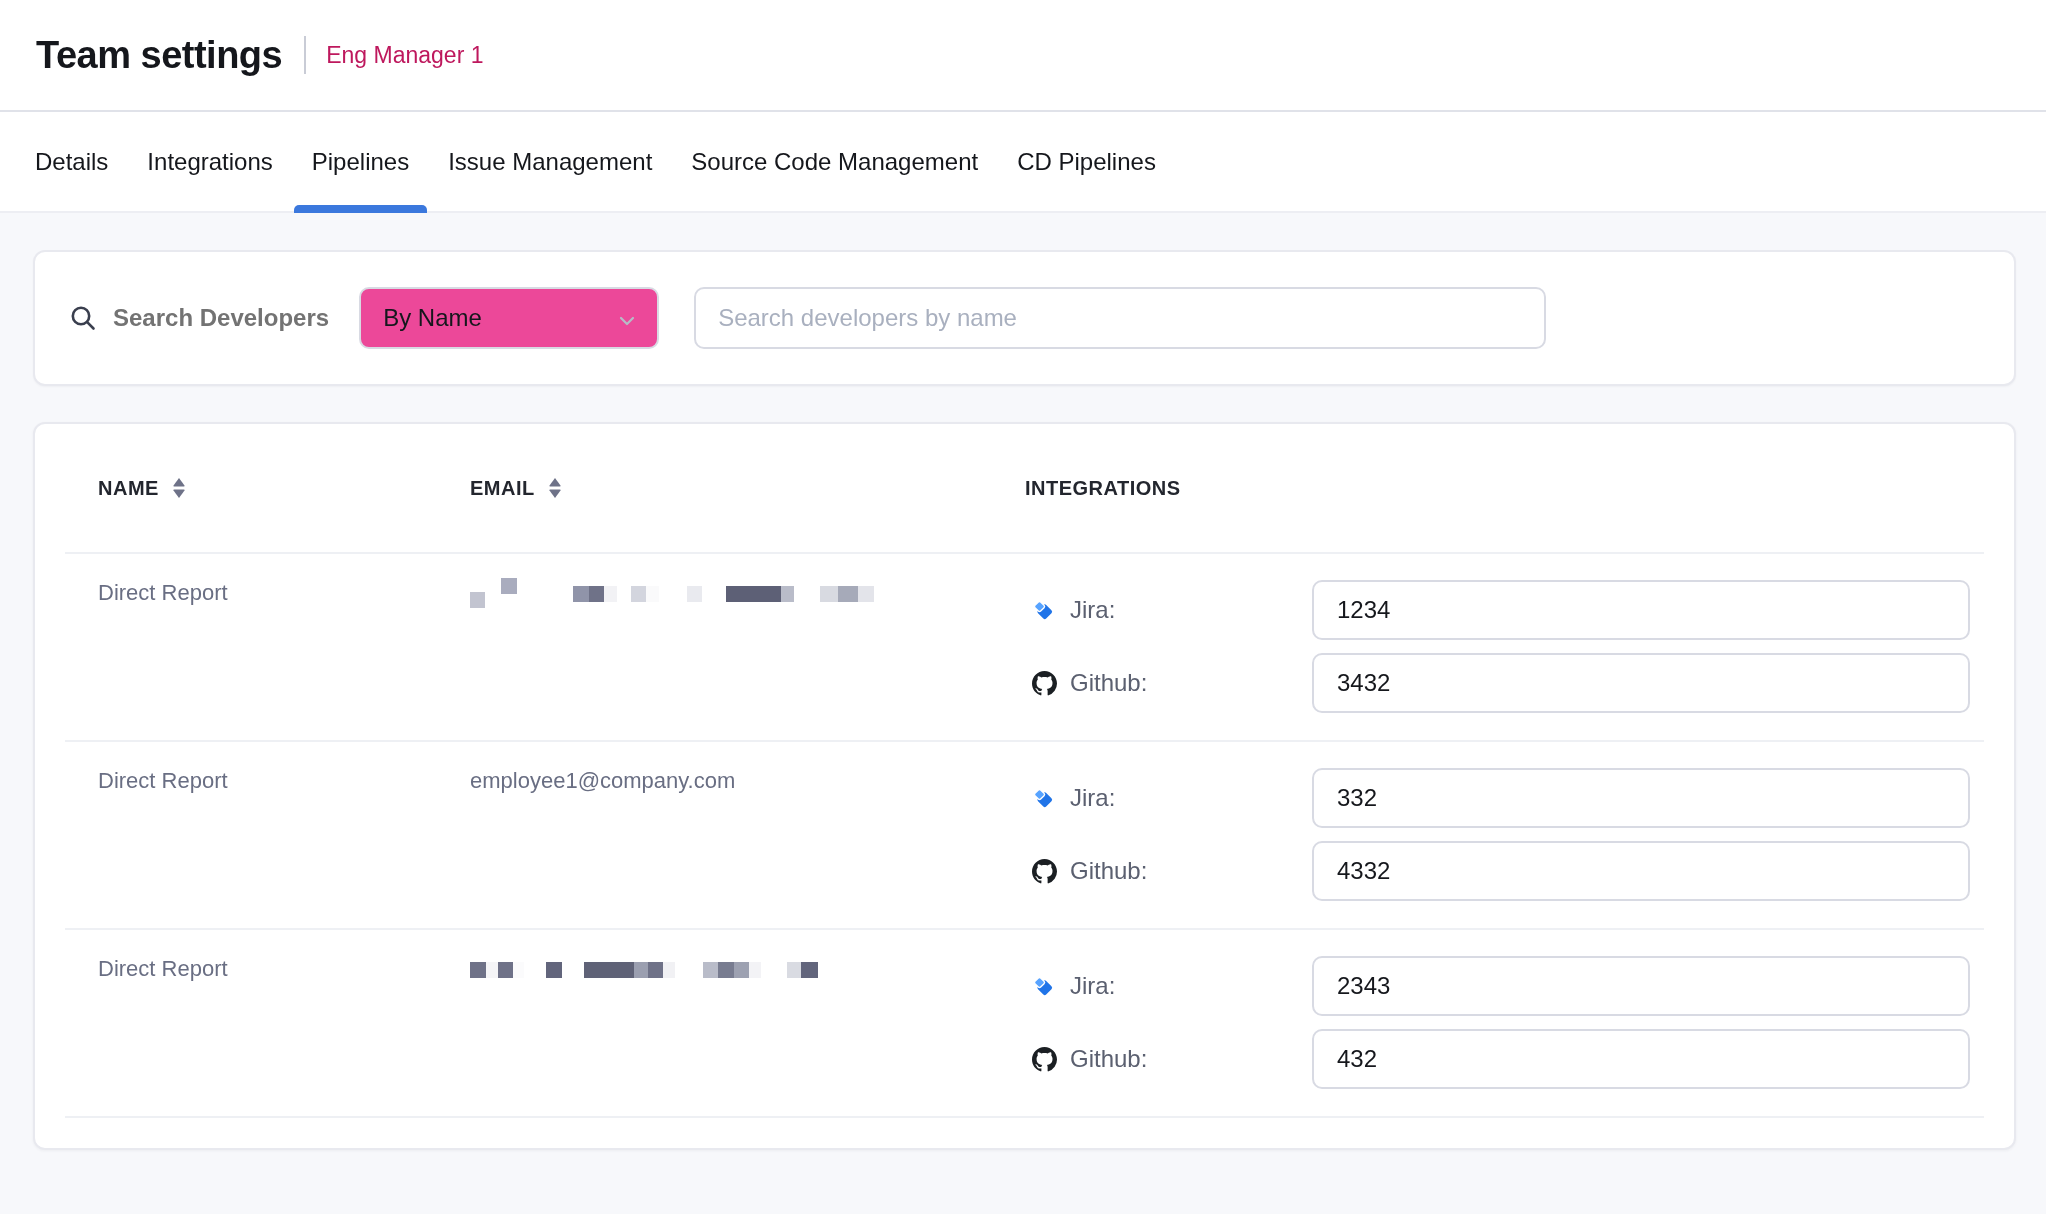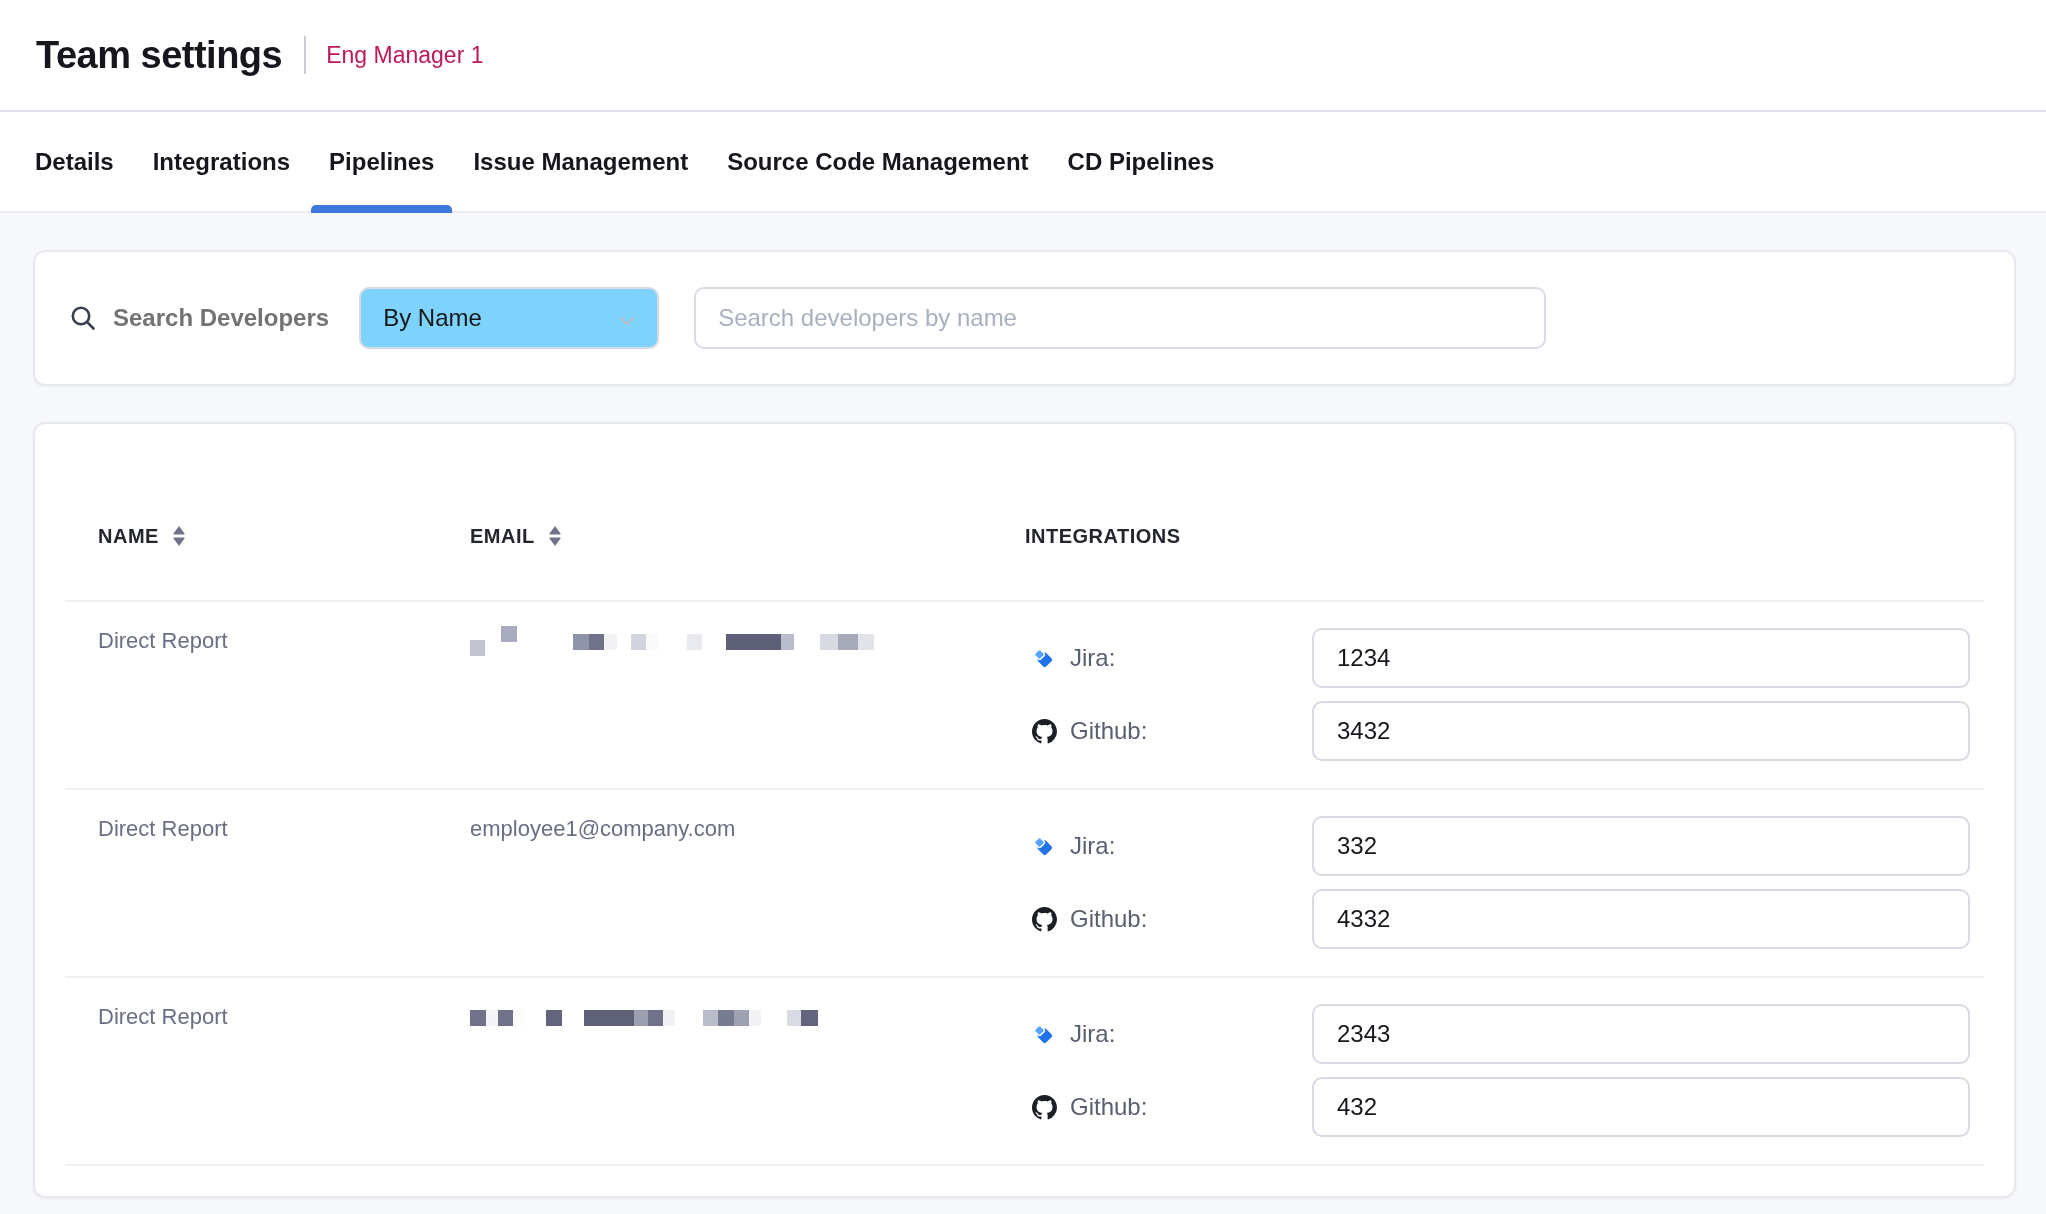--- a/index.html
+++ b/index.html
@@ -6,39 +6,39 @@
   html,body { width:2046px; height:1214px; background:#f7f8fb; font-family:"Liberation Sans", sans-serif; overflow:hidden; }
 
   
   .page-header { height:112px; background:#fff; border-bottom:2px solid #e0e2e9; display:flex; align-items:center; padding:4px 36px; }
   .page-title { font-size:38px; font-weight:700; color:#15171c; letter-spacing:-0.5px; }
   .title-divider { width:2px; height:38px; background:#c9ccd6; margin:0 20px 0 22px; }
   .page-subtitle { font-size:23px; color:#be185d; }
 
   
   .tab-bar { height:101px; background:#fff; border-bottom:2px solid #edeef3; display:flex; align-items:stretch; padding:0 17px; }
-  .tab { position:relative; display:flex; align-items:center; padding:0 18px; margin-right:3px; font-size:24px; font-weight:700; color:#15171c; cursor:pointer; white-space:nowrap; }
+  .tab { position:relative; display:flex; align-items:center; padding:0 18px; margin-right:3px; font-size:24px; font-weight:400; color:#15171c; cursor:pointer; white-space:nowrap; }
   .tab .tab-underline { display:none; }
   .tab.active .tab-underline { display:block; position:absolute; left:0; right:0; bottom:-2px; height:8px; background:#3b78dd; border-radius:5px 5px 0 0; }
 
   
   .main { padding:37px 30px 0 33px; }
   .card { background:#fff; border:2px solid #e8e9ef; border-radius:12px; }
 
   
   .search-card { height:136px; display:flex; align-items:center; padding:0 33px; box-shadow:0 1px 2px rgba(30,34,60,0.04); }
   .search-icon { display:flex; align-items:center; }
   .search-label { font-size:24px; font-weight:700; color:#737373; margin:0 30px 0 15px; }
-  .filter-select { width:300px; height:62px; border:2px solid #d8dae3; border-radius:10px; display:flex; align-items:center; justify-content:space-between; padding:0 22px; font-size:24px; color:#15171c; cursor:pointer; background:#7dd3fc; }
+  .filter-select { width:300px; height:62px; border:2px solid #d8dae3; border-radius:10px; display:flex; align-items:center; justify-content:space-between; padding:0 22px; font-size:24px; color:#15171c; cursor:pointer; background:#ec4899; }
   .search-input { width:852px; height:62px; margin-left:35px; border:2px solid #d8dae3; border-radius:10px; font-size:24px; padding:0 22px; color:#15171c; outline:none; font-family:"Liberation Sans", sans-serif; }
   .search-input::placeholder { color:#a9b0bf; }
 
   
   .table-card { margin-top:36px; padding:0 30px; box-shadow:0 1px 3px rgba(30,34,60,0.05); }
-  .thead { display:flex; align-items:center; height:128px; padding-left:33px;margin-top:48px; }
+  .thead { display:flex; align-items:center; height:128px; padding-left:33px; }
   .th { display:flex; align-items:center; gap:13px; font-size:20px; font-weight:700; color:#23262e; letter-spacing:0.5px; }
   .sort-btn { display:flex; align-items:center; cursor:pointer; }
   .col-name { width:372px; flex:none; }
   .col-email { width:555px; flex:none; }
   .col-int { flex:1; min-width:0; }
   .trow { display:flex; border-top:2px solid #eef0f4; padding:26px 0 14px 33px; min-height:181px; align-items:flex-start; }
   .trow:last-child { border-bottom:2px solid #eef0f4; margin-bottom:0; }
   .tbody { padding-bottom:30px; }
   .cell-text { font-size:22px; color:#696e83; }
 

